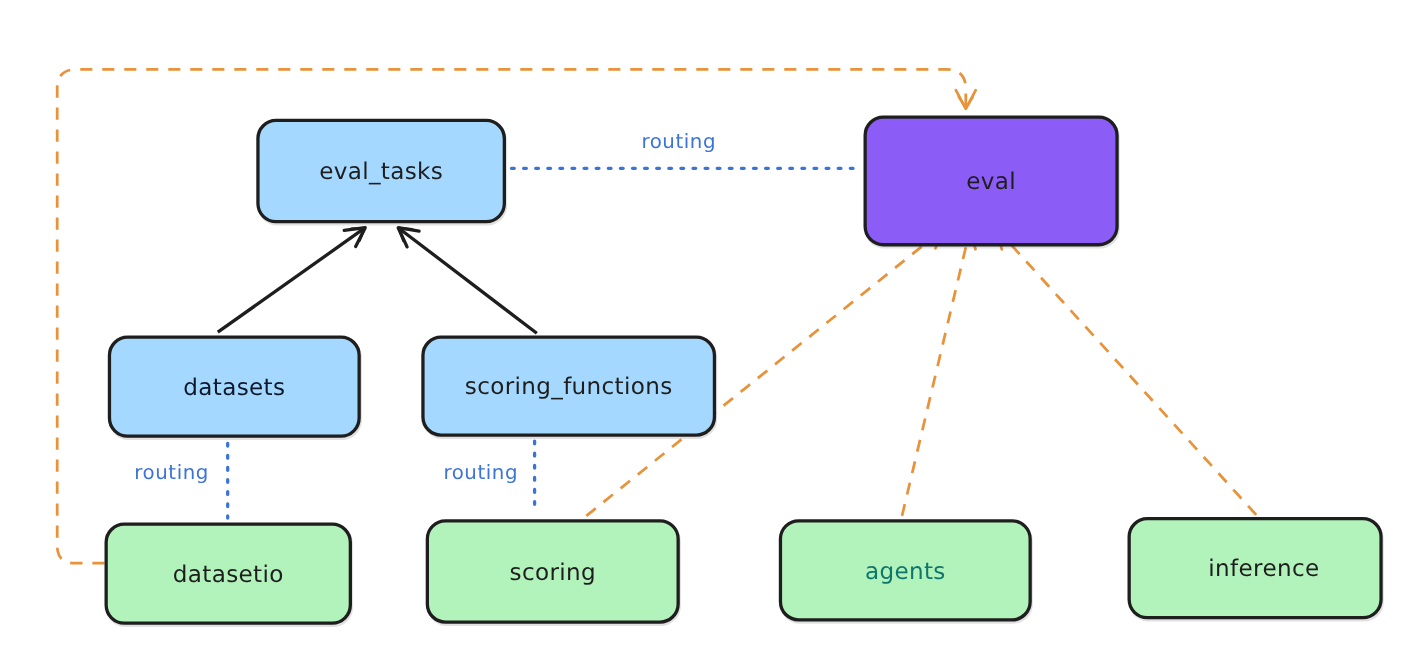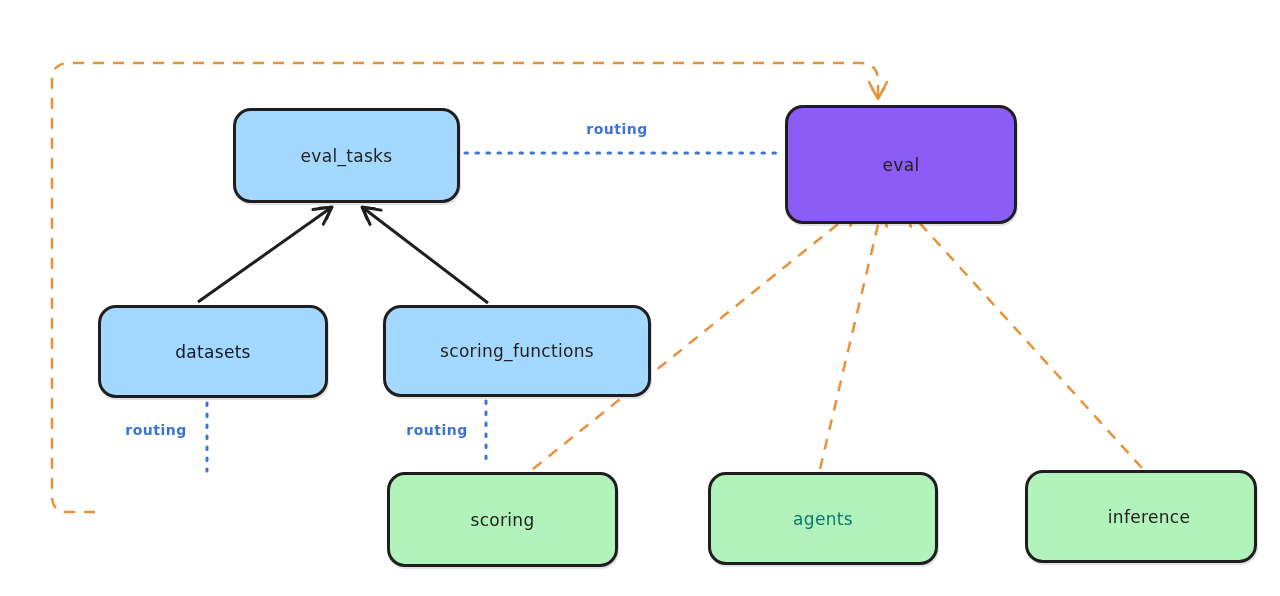--- a/index.html
+++ b/index.html
@@ -12,29 +12,29 @@
   }
   #edges-svg{position:absolute;left:0;top:0;width:1280px;height:596px;}
   .node{
     position:absolute;
     display:flex;align-items:center;justify-content:center;
     border-radius:18px;
     box-sizing:border-box;
     box-shadow:1px 2px 0 rgba(90,90,90,0.18);
   }
   .node-label{
-    font-size:17px;
+    font-size:21px;
     letter-spacing:0.3px;
     white-space:nowrap;
   }
   .edge-label{
     position:absolute;
     transform:translate(-50%,-50%);
-    font-size:14px;
-    font-weight:bold;
+    font-size:18px;
+    font-weight:normal;
     letter-spacing:0.5px;
     white-space:nowrap;
   }
 </style>
 </head>
 <body>
 
 <div id="stage" style="background: rgb(255, 255, 255);">
   <svg id="edges-svg" viewBox="0 0 1280 596" xmlns="http://www.w3.org/2000/svg">
       <defs>
@@ -62,20 +62,23 @@
     </div>
     <div class="node" style="left: 785px; top: 105px; width: 232px; height: 119px; background: #8b5cf6; border: 3px solid rgb(30, 30, 30);">
       <span class="node-label" style="color: rgb(30, 30, 30);">eval</span>
     </div>
     <div class="node" style="left: 98px; top: 305px; width: 230px; height: 93px; background: rgb(165, 216, 255); border: 3px solid rgb(30, 30, 30);">
       <span class="node-label" style="color: #0f172a;">datasets</span>
     </div>
     <div class="node" style="left: 383px; top: 305px; width: 268px; height: 92px; background: rgb(165, 216, 255); border: 3px solid rgb(30, 30, 30);">
       <span class="node-label" style="color: rgb(30, 30, 30);">scoring_functions</span>
     </div>
+    <div class="node" style="left: 95px; top: 475px; width: 225px; height: 93px; background: rgb(178, 242, 187); border: 3px solid rgb(30, 30, 30);">
+      <span class="node-label" style="color: rgb(30, 30, 30);">datasetio</span>
+    </div>
     <div class="node" style="left: 387px; top: 472px; width: 231px; height: 95px; background: rgb(178, 242, 187); border: 3px solid rgb(30, 30, 30);">
       <span class="node-label" style="color: rgb(30, 30, 30);">scoring</span>
     </div>
     <div class="node" style="left: 708px; top: 472px; width: 230px; height: 93px; background: rgb(178, 242, 187); border: 3px solid rgb(30, 30, 30);">
       <span class="node-label" style="color: #0f766e;">agents</span>
     </div>
     <div class="node" style="left: 1025px; top: 470px; width: 232px; height: 93px; background: rgb(178, 242, 187); border: 3px solid rgb(30, 30, 30); padding-left: 16px;">
       <span class="node-label" style="color: rgb(30, 30, 30);">inference</span>
     </div>
     <div class="edge-label" style="left: 617px; top: 129px; color: rgb(59, 116, 214);">routing</div>

